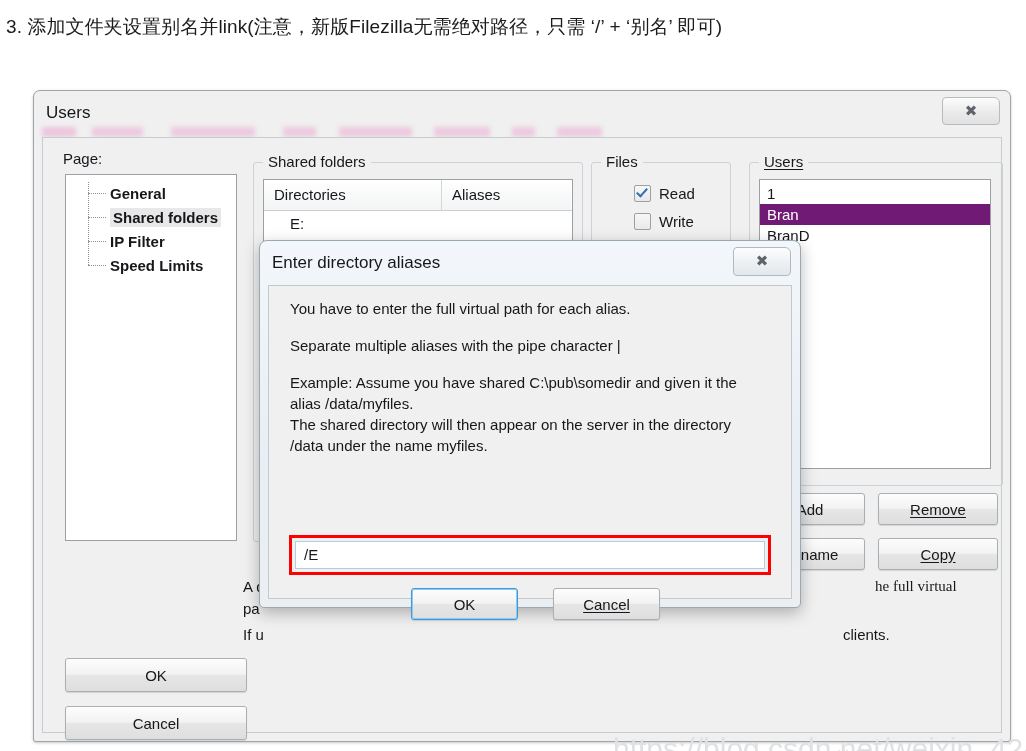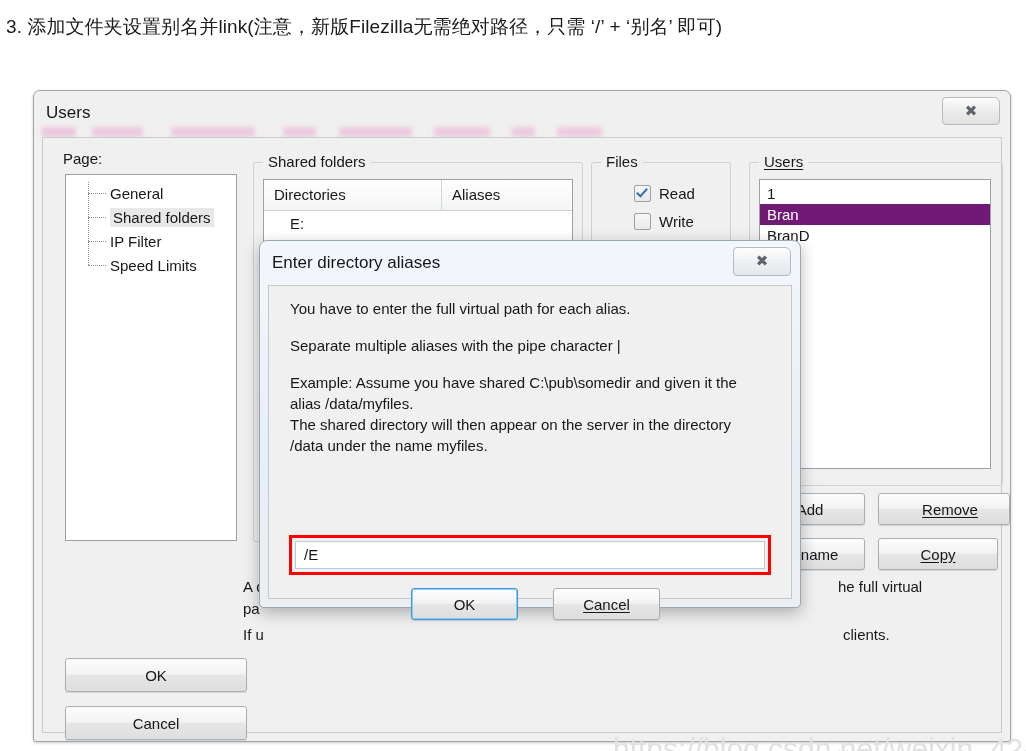--- a/index.html
+++ b/index.html
@@ -75,21 +75,21 @@
 
   .lbl { font-size: 15px; color: #16171a; }
 
   
   .page-label { position: absolute; left: 20px; top: 12px; }
   .tree-box {
     position: absolute; left: 22px; top: 36px;
     width: 170px; height: 365px;
     background: #fff; border: 1px solid #9aa0a6;
   }
-  .tree-inner { position: relative; padding: 7px 0 0 0; }
+  .tree-inner { position: relative; padding: 7px 0 0 0; font-weight: bold; }
   .tree-item {
     position: relative;
     height: 24px; line-height: 24px;
     padding-left: 44px;
     font-size: 15px; color: #16171a;
     white-space: nowrap;
   }
   .tree-item .dots {
     position: absolute; left: 22px; top: 11px;
     width: 18px; height: 1px;
@@ -319,32 +319,32 @@
         <div class="userlist">
           <div class="u-item">1</div>
           <div class="u-item sel">Bran</div>
           <div class="u-item">BranD</div>
         </div>
       </div>
 
       <div class="btn" style="left:712px; top:355px; width:108px; height:30px;">
         <span>Add</span>
       </div>
-      <div class="btn" style="left:835px; top:355px; width:118px; height:30px;padding-left:12px;">
+      <div class="btn" style="left:835px; top:355px; width:118px; height:30px;">
         <span class="u-line">Remove</span>
       </div>
       <div class="btn" style="left:712px; top:400px; width:108px; height:30px;">
         <span>Rename</span>
       </div>
       <div class="btn" style="left:835px; top:400px; width:118px; height:30px;">
         <span class="u-line">Copy</span>
       </div>
 
       <div class="hint" style="left:200px; top:440px;">A d</div>
-      <div class="hint" style="left:795px; top:440px;">he full virtual</div>
+      <div class="hint" style="left:832px; top:440px;font-family:Liberation Serif, serif;">he full virtual</div>
       <div class="hint" style="left:200px; top:462px;">pa</div>
       <div class="hint" style="left:200px; top:488px;">If u</div>
       <div class="hint" style="left:800px; top:488px;">clients.</div>
 
       <div class="btn" style="left:22px; top:520px; width:180px; height:32px;">
         <span>OK</span>
       </div>
       <div class="btn" style="left:22px; top:568px; width:180px; height:32px;">
         <span>Cancel</span>
       </div>

